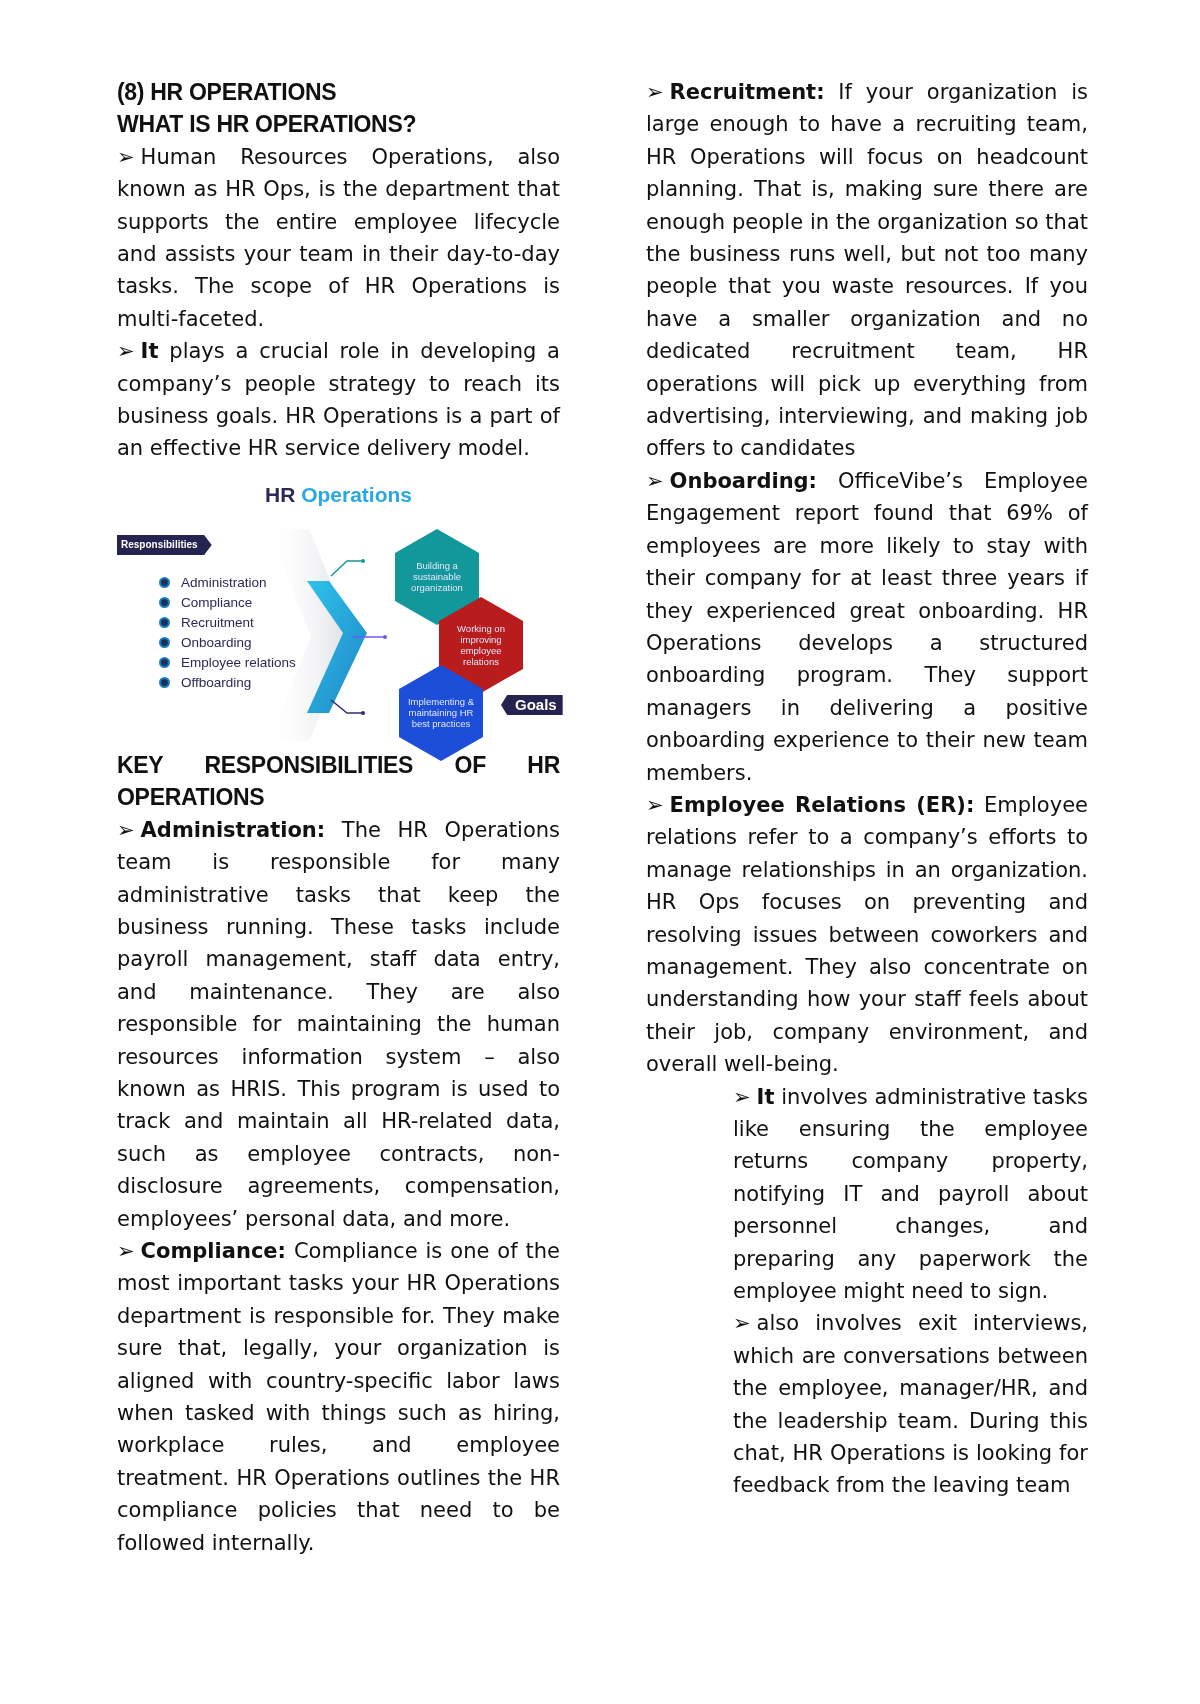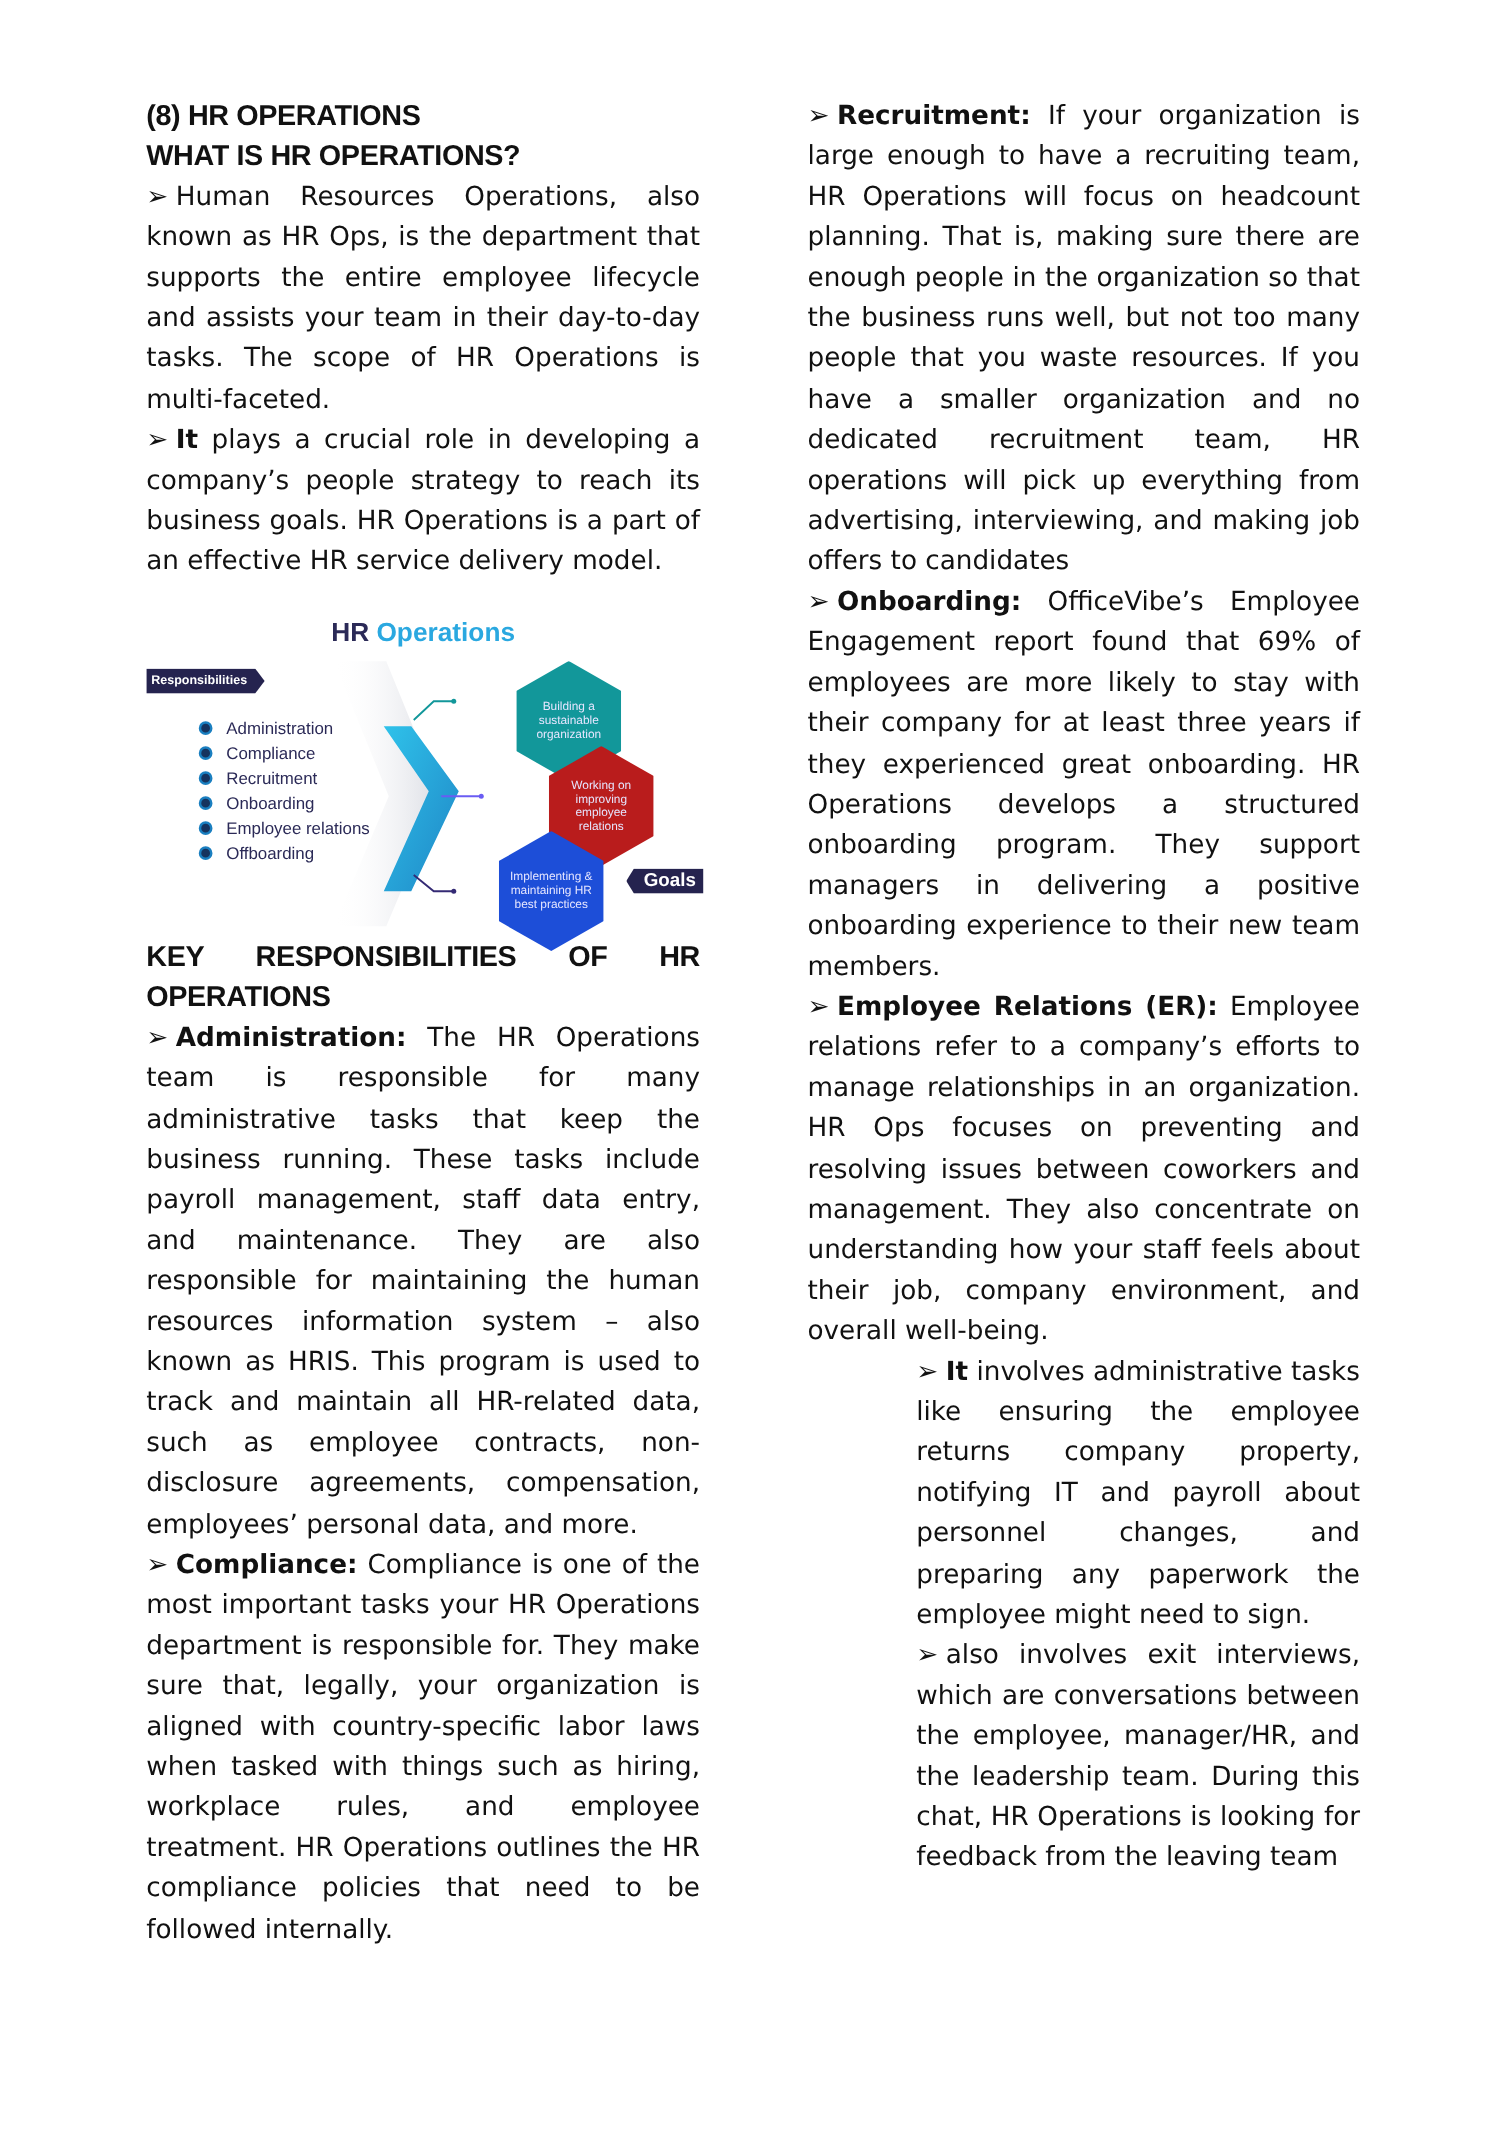--- a/index.html
+++ b/index.html
@@ -9,36 +9,36 @@
   .col-left { left:117px; width:443px; }
   .col-right { left:646px; width:442px; }
   .para { margin:0; text-align:justify; text-align-last:left; }
   .heading { margin:0; font-weight:bold; font-family:"Liberation Sans", sans-serif; font-size:23px; letter-spacing:-0.3px; }
   .heading.just { text-align:justify; text-align-last:justify; }
   .arrow { font-weight:bold; margin-right:6px; }
   .lead { font-weight:bold; }
   .sub { margin-left:87px; }
   
   .diagram { position:relative; width:443px; height:280px; margin:4px 0 0 0; }
-  .dg-title { position:absolute; top:26px; left:0; width:443px; text-align:center;
+  .dg-title { position:absolute; top:14px; left:0; width:443px; text-align:center;
               font-family:"Liberation Sans", sans-serif; font-weight:bold; font-size:21px; line-height:24px; }
   .dg-title .hr { color:#2b2a57; }
   .dg-title .ops { color:#2aa8e0; }
   .badge { position:absolute; background:#25234f; color:#fff; font-family:"Liberation Sans", sans-serif;
            font-weight:bold; font-size:10px; line-height:20px; height:20px; }
   .badge-resp { left:0; top:66px; padding:0 14px 0 4px; clip-path:polygon(0 0, 92% 0, 100% 50%, 92% 100%, 0 100%); }
   .badge-goals { left:384px; top:226px; padding:0 6px 0 14px; font-size:15px; clip-path:polygon(10% 0, 100% 0, 100% 100%, 10% 100%, 0 50%); }
   .resp-list { position:absolute; left:42px; top:104px; margin:0; padding:0; list-style:none;
                font-family:"Liberation Sans", sans-serif; font-size:13.5px; line-height:20px; color:#2b2a57; }
   .resp-list li { display:flex; align-items:center; }
   .bullet { width:7px; height:7px; border-radius:50%; border:2.5px solid #1a7fc0; margin-right:11px; background:#16335e; }
   .hex { position:absolute; width:84px; height:96px; clip-path:polygon(50% 0, 100% 25%, 100% 75%, 50% 100%, 0 75%, 0 25%);
          display:flex; align-items:center; justify-content:center; text-align:center; color:#e6e6ff;
          font-family:"Liberation Sans", sans-serif; font-size:9.5px; line-height:11px; padding:0 8px; box-sizing:border-box; }
-  .hex1 { left:296px; top:60px; background:#12979a; }
+  .hex1 { left:278px; top:60px; background:#12979a; }
   .hex2 { left:322px; top:128px; background:#b91c1c; }
   .hex3 { left:282px; top:196px; background:#1d4ed8; }
   svg.dg-svg { position:absolute; left:0; top:0; width:443px; height:280px; }
 </style>
 </head>
 <body>
 
 <div class="col col-left">
   <p class="heading">(8) HR OPERATIONS</p>
   <p class="heading">WHAT IS HR OPERATIONS?</p>

